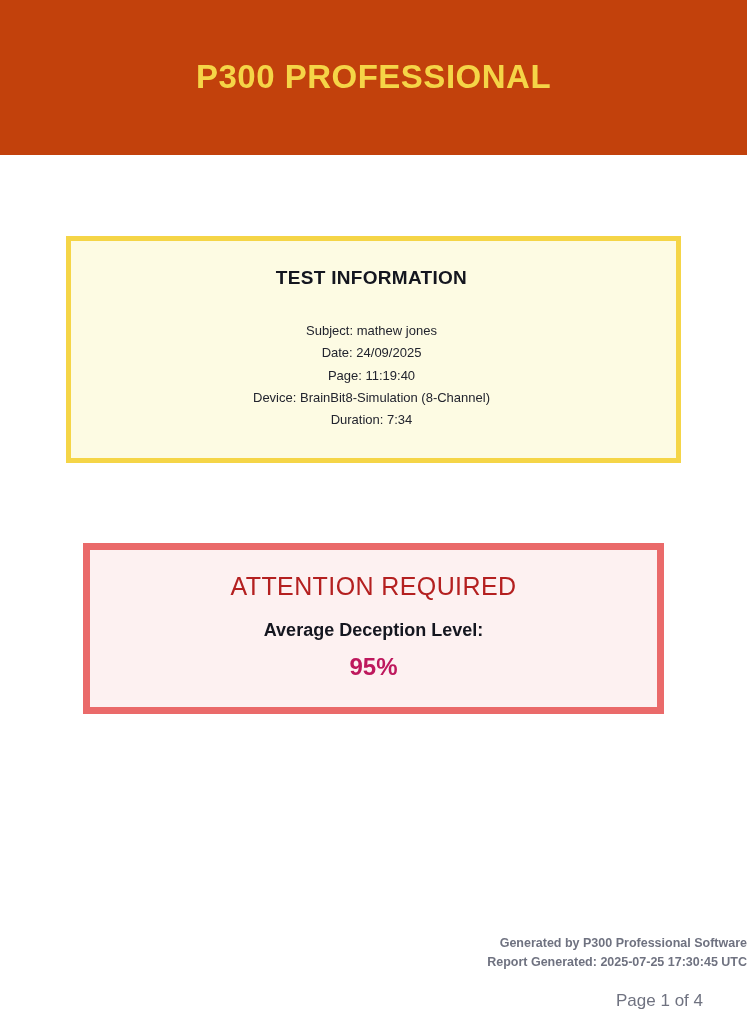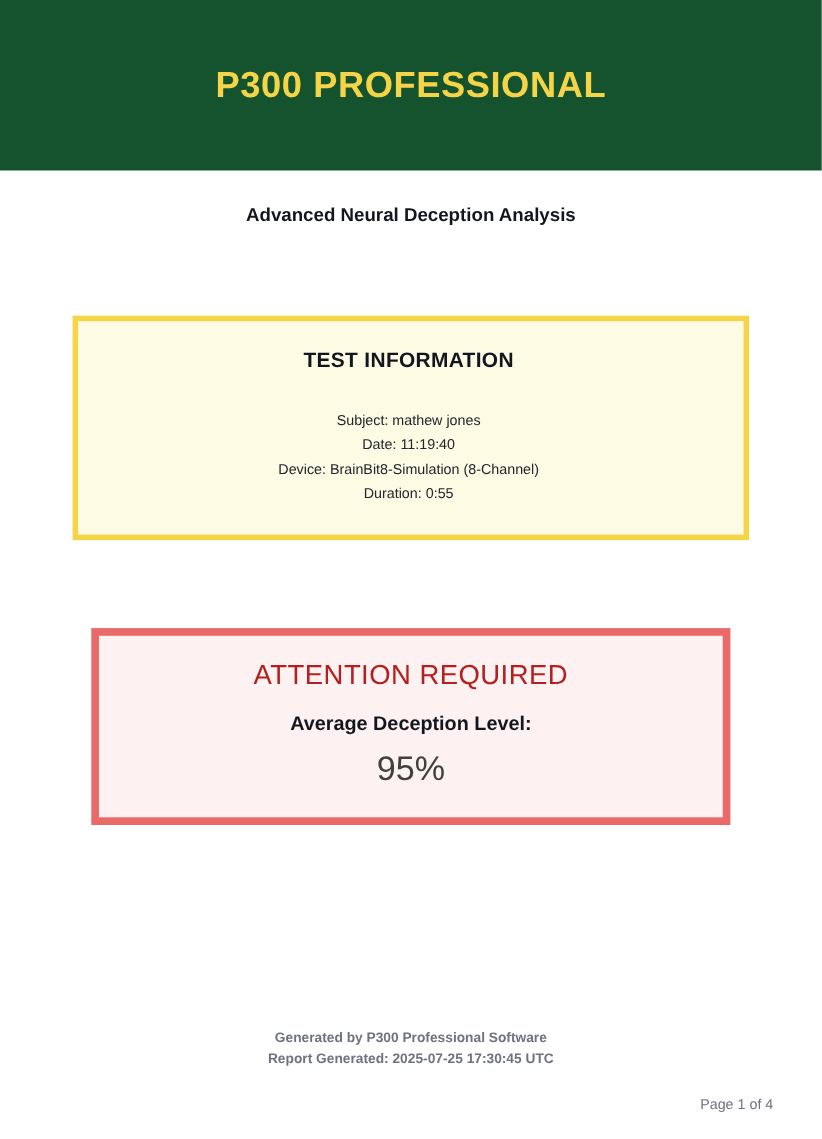--- a/index.html
+++ b/index.html
@@ -19,21 +19,21 @@
     position: relative;
     width: 747px;
     height: 1035px;
     background: #ffffff;
     display: flex;
     flex-direction: column;
   }
 
   
   .header-banner {
-    background: #14532d;
+    background: #c2410c;
     width: 100%;
     height: 155px;
     display: flex;
     flex-direction: column;
     align-items: center;
     justify-content: center;
     box-sizing: border-box;
   }
   .header-title-line {
     color: #f5d547;
@@ -91,64 +91,64 @@
     letter-spacing: 0.4px;
     margin-bottom: 19px;
   }
   .alert-label {
     font-size: 18px;
     font-weight: bold;
     color: #14161f;
     margin-bottom: 12px;
   }
   .alert-value {
-    font-size: 31px;
-    font-weight: normal;
-    color: #404040;
+    font-size: 24px;
+    font-weight: bold;
+    color: #be185d;
   }
 
   
   .footer {
     position: absolute;
     left: 0;
     right: 0;
     bottom: 62px;
-    text-align: center;
+    text-align: right;
     color: #6f7280;
     font-size: 12.5px;
     font-weight: bold;
     line-height: 1.5;
   }
   .footer div { margin: 1px 0; }
 
   .page-number {
     position: absolute;
     right: 44px;
     bottom: 24px;
-    font-size: 13px;
+    font-size: 17px;
     color: #6f7280;
   }
 </style>
 </head>
 <body>
 
 <div class="page">
 
   <div class="header-banner">
     <div class="header-title-line">P300 PROFESSIONAL</div>
   </div>
 
-  <div class="subtitle">Advanced Neural Deception Analysis</div>
 
   <div class="info-card">
     <div class="info-card-title">TEST INFORMATION</div>
     <div class="info-row">Subject: mathew jones</div>
-    <div class="info-row">Date: 11:19:40</div>
+    <div class="info-row">Date: 24/09/2025</div>
+    <div class="info-row">Page: 11:19:40</div>
     <div class="info-row">Device: BrainBit8-Simulation (8-Channel)</div>
-    <div class="info-row">Duration: 0:55</div>
+    <div class="info-row">Duration: 7:34</div>
   </div>
 
   <div class="alert-card">
     <div class="alert-title">ATTENTION REQUIRED</div>
     <div class="alert-label">Average Deception Level:</div>
     <div class="alert-value">95%</div>
   </div>
 
   <div class="footer">
     <div>Generated by P300 Professional Software</div>

